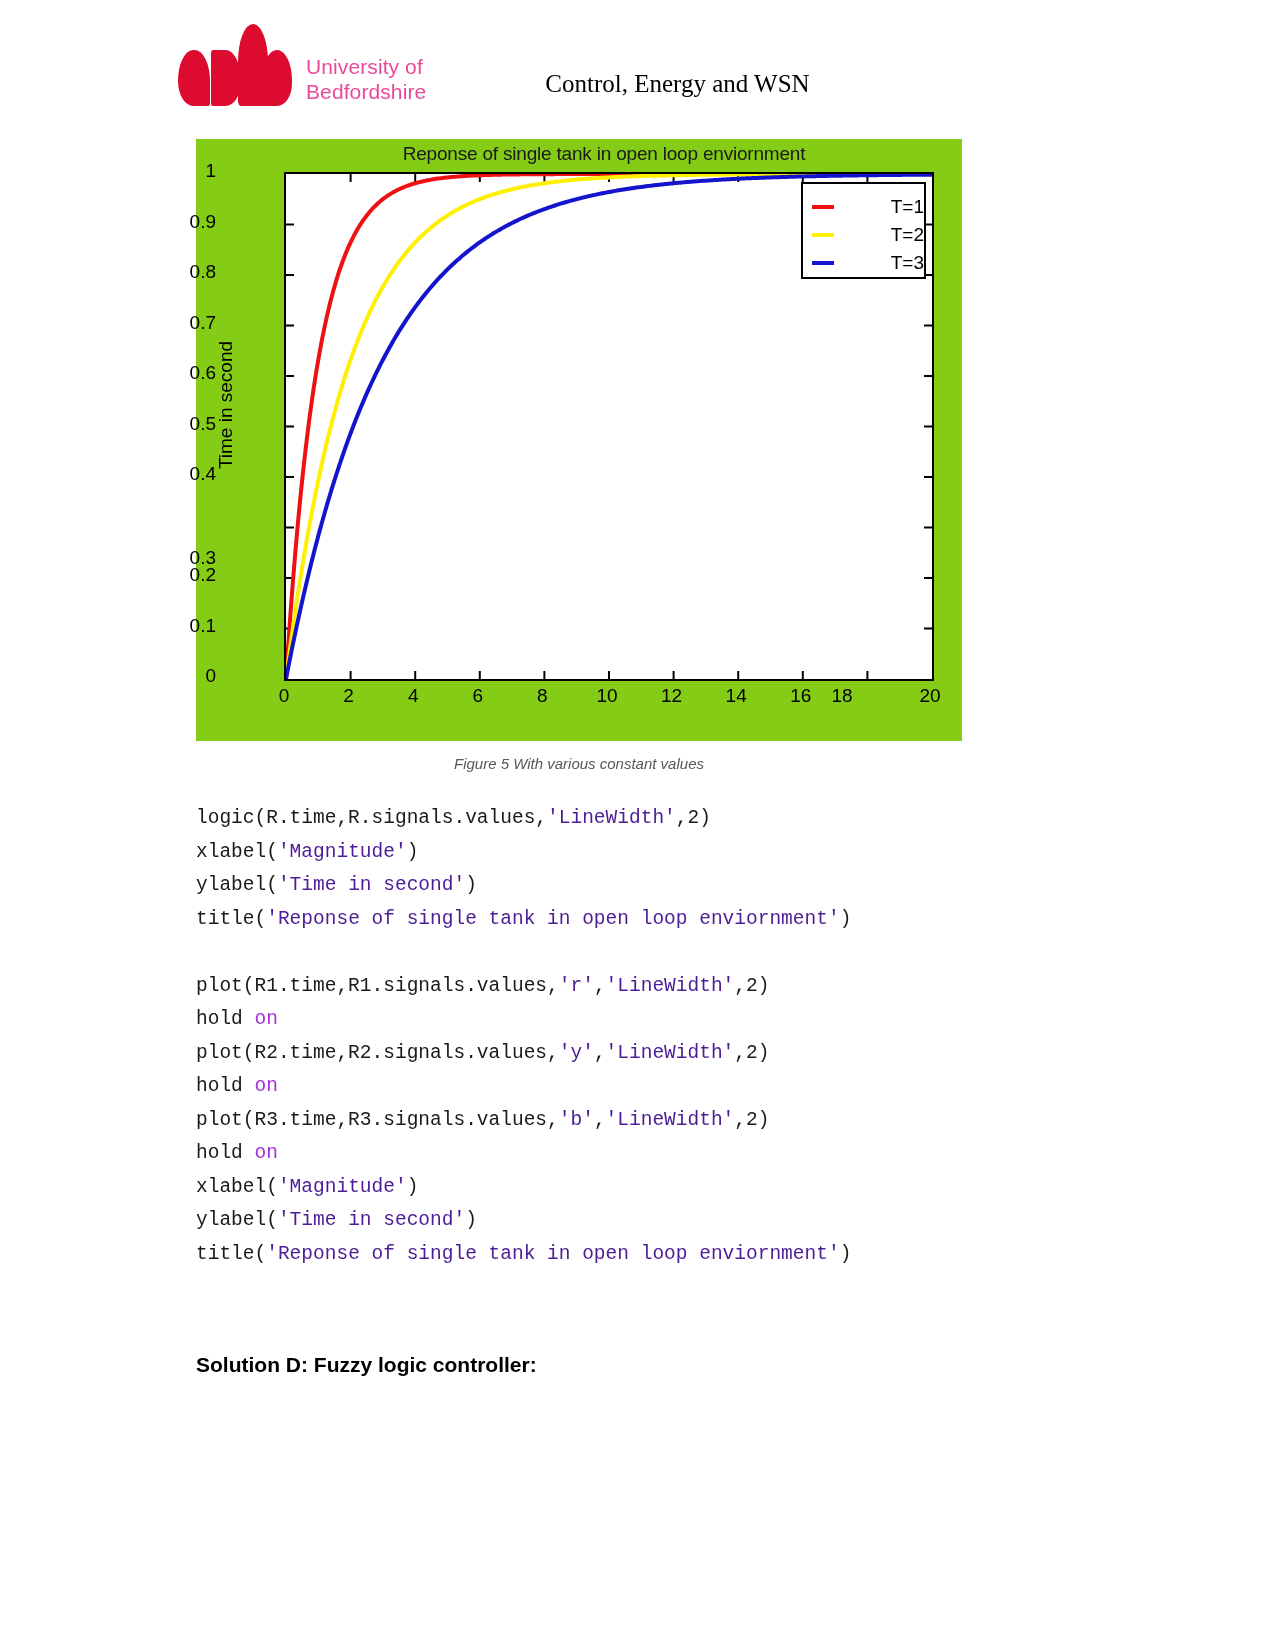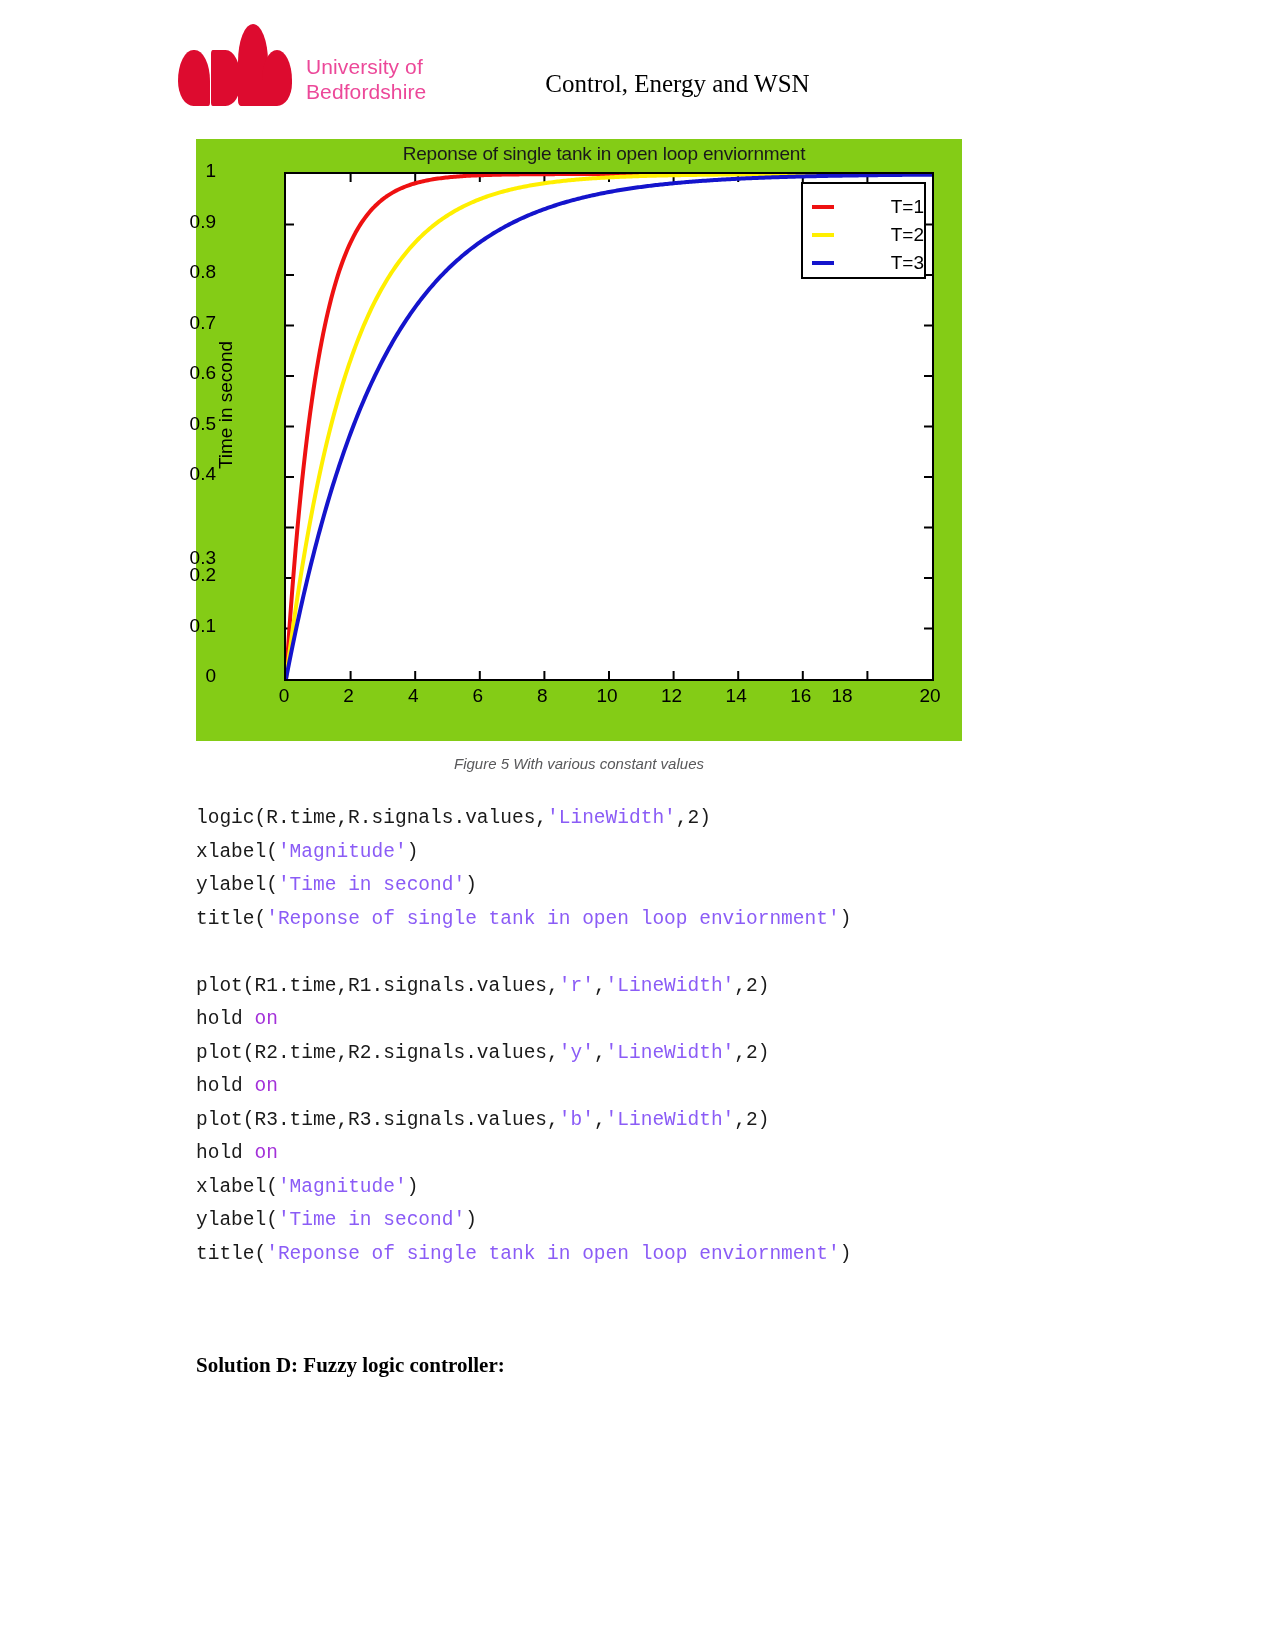--- a/index.html
+++ b/index.html
@@ -222,28 +222,28 @@
     width: 900px;
   }
   .code-line {
     font-family: "Liberation Mono", monospace;
     font-size: 19.5px;
     line-height: 33.5px;
     color: #1a1a1a;
     white-space: pre;
   }
   .code-line.blank { height: 33.5px; }
-  .str { color: #8b5cf6; }
+  .str { color: #4c1d95; }
   .kw  { color: #a331d9; }
 
   #solution-heading {
     position: absolute;
     left: 196px;
     top: 1353px;
-    font-family: Liberation Serif, serif;
+    font-family: Liberation Sans, sans-serif;
     font-weight: bold;
     font-size: 21px;
     color: #000;
   }
 </style>
 </head>
 <body>
 
 <div id="doc-header">
   <div id="logo-block">

